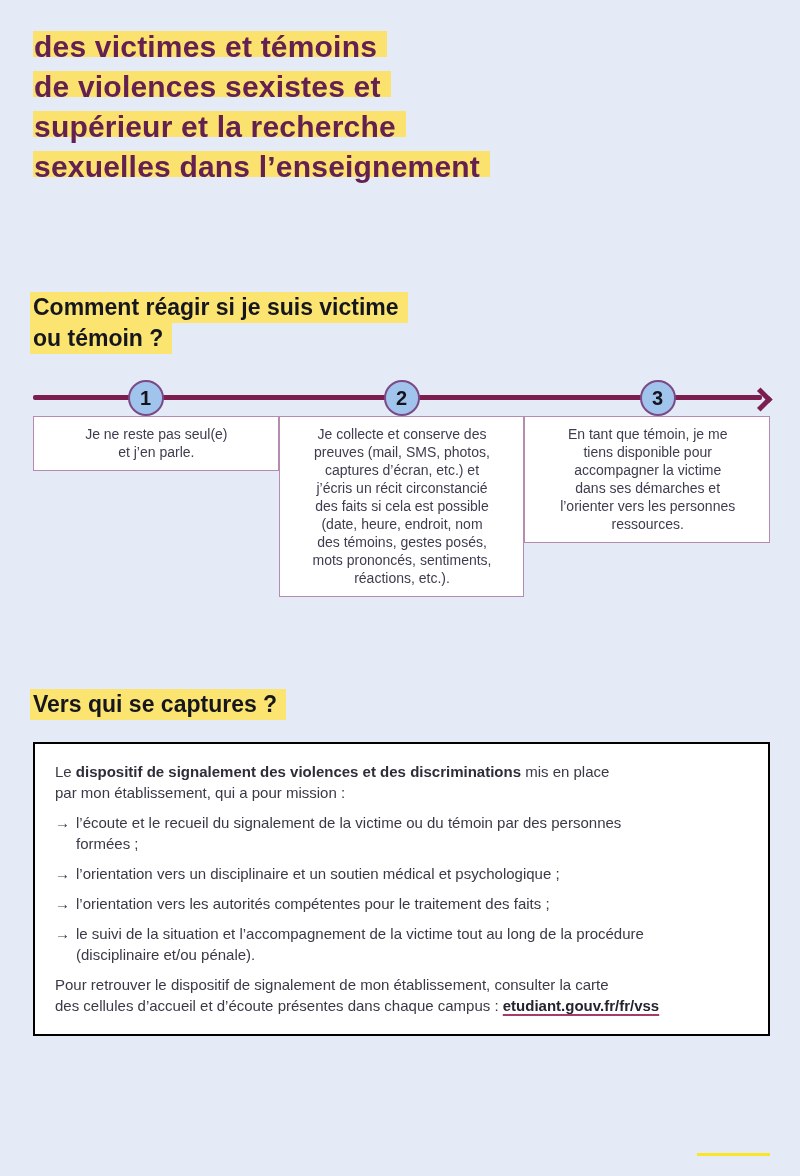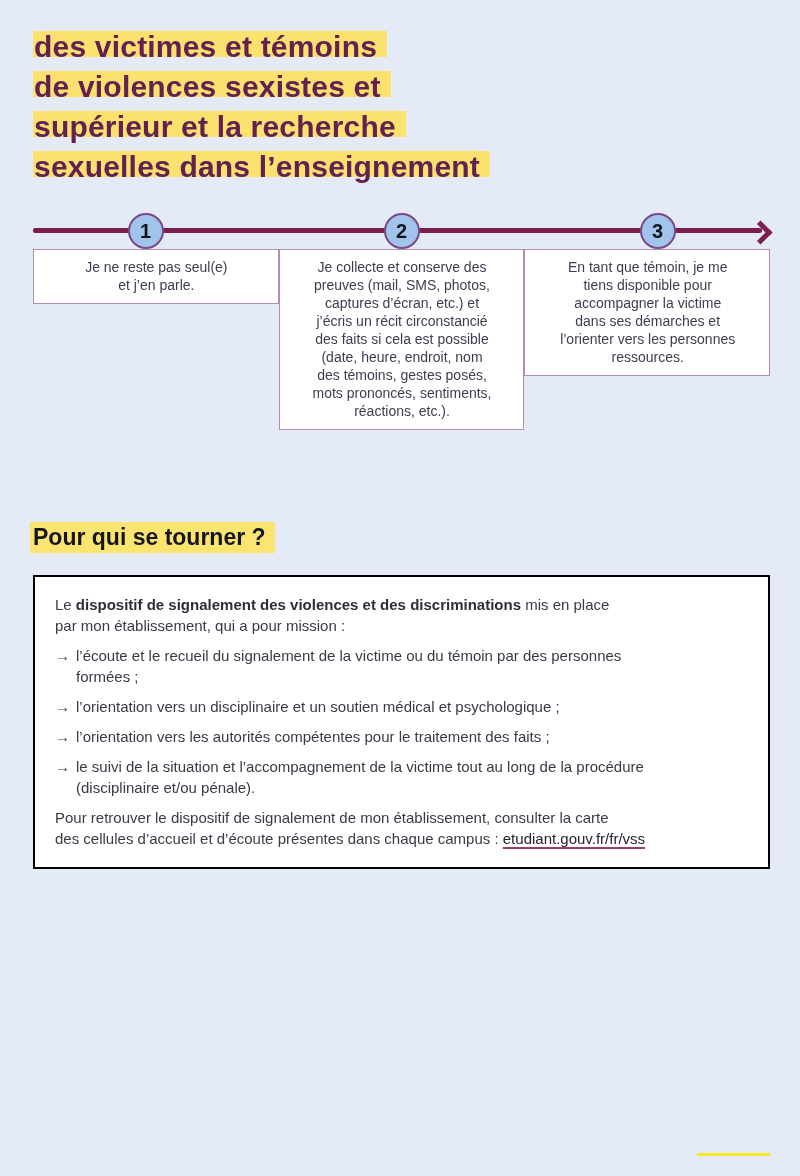--- a/index.html
+++ b/index.html
@@ -83,21 +83,21 @@
     padding:17px 20px 18px 20px;
     color:#3a3946;font-size:15px;line-height:21px;
   }
   .info-par{white-space:pre-line;margin:0 0 9px 0;}
   .info-par:last-child{margin-bottom:0;}
   .info-par b{color:#2e2d3a;}
   .bullet{display:flex;margin:0 0 9px 0;}
   .bullet .arrow{flex:0 0 21px;color:#3a3946;}
   .bullet .bullet-text{flex:1;white-space:pre-line;}
   .vss-link{
-    font-weight:normal;color:#24232f;
+    font-weight:bold;color:#24232f;
     text-decoration:underline;
     text-decoration-color:#a53a6e;
     text-decoration-thickness:1.5px;
     text-underline-offset:3px;
     cursor:pointer;
   }
 
   
   .footer-line{
     position:absolute;right:30px;bottom:20px;
@@ -110,20 +110,24 @@
 <div class="page">
   <div class="content">
 
     <div class="title-block">
       <div class="title-line"><span>des victimes et témoins</span></div>
       <div class="title-line"><span>de violences sexistes et</span></div>
       <div class="title-line"><span>supérieur et la recherche</span></div>
       <div class="title-line"><span>sexuelles dans l’enseignement</span></div>
     </div>
 
+    <div class="section-heading heading-1">
+      <span class="hl">Comment réagir si je suis victime</span><br>
+      <span class="hl">ou témoin ?</span>
+    </div>
 
     <div class="timeline">
       <div class="timeline-line"></div>
       <div class="timeline-arrow"></div>
       <div class="timeline-circles">
         <div class="circle-col">
           <div class="step-circle">
               <span>1</span>
             </div>
         </div>
@@ -160,21 +164,21 @@
         <div class="step-card-text">En tant que témoin, je me
 tiens disponible pour
 accompagner la victime
 dans ses démarches et
 l’orienter vers les personnes
 ressources.</div>
       </div>
     </div>
 
     <div class="section-heading heading-2">
-      <span class="hl">Pour qui se tourner ?</span>
+      <span class="hl">Vers qui se captures ?</span>
     </div>
 
     <div class="info-card">
       <p class="info-par"><span>Le </span><b>dispositif de signalement des violences et des discriminations</b><span> mis en place
 par mon établissement, qui a pour mission :</span></p>
 
       <div class="bullet">
         <span class="arrow">→</span>
         <span class="bullet-text">l’écoute et le recueil du signalement de la victime ou du témoin par des personnes
 formées ;</span>

